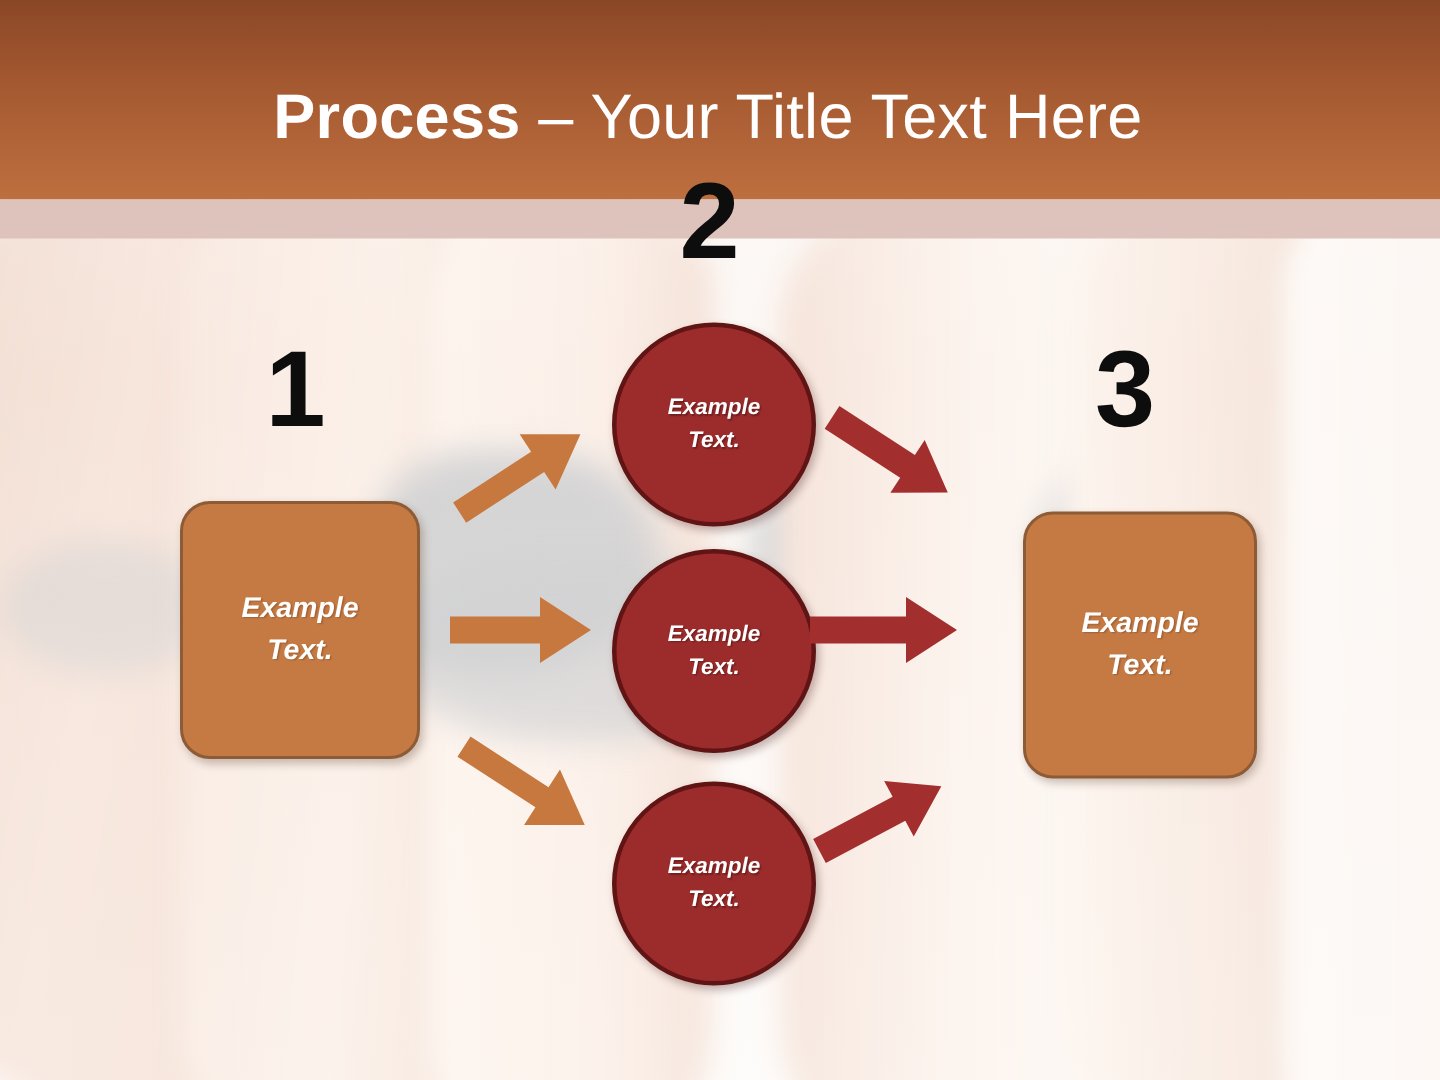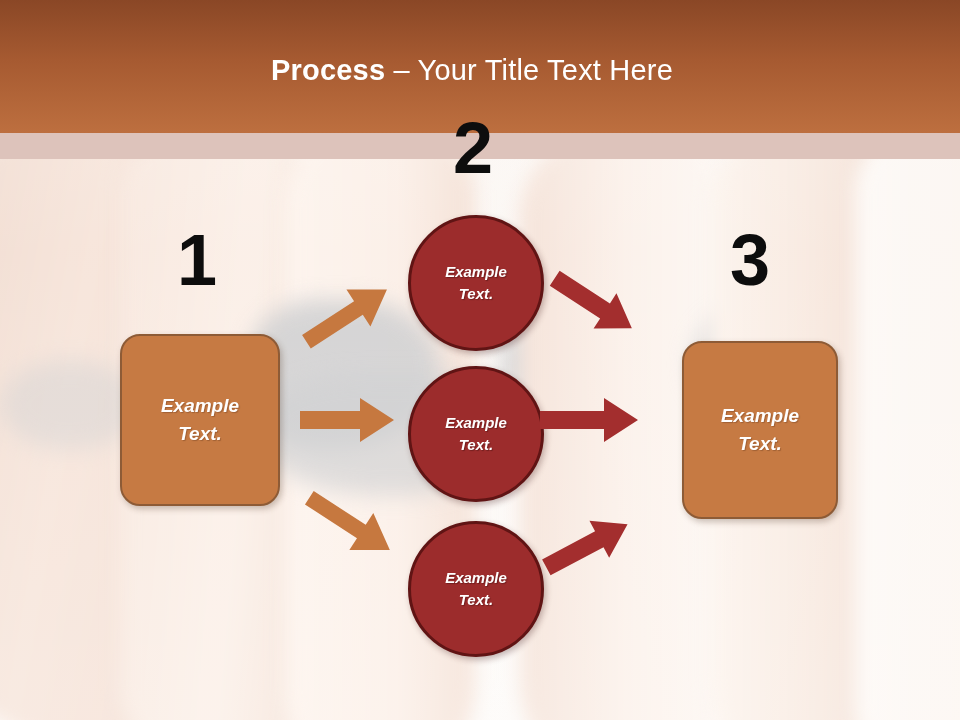--- a/index.html
+++ b/index.html
@@ -113,21 +113,21 @@
     left: 0; top: 0;
     width: 960px; height: 133px;
     background: linear-gradient(to bottom, #8a4726 0%, #a65a31 45%, #bd6f3f 100%);
   }
   .title {
     position: absolute;
     left: 0; top: 54px;
     width: 944px;
     text-align: center;
     color: #ffffff;
-    font-size: 29px;
+    font-size: 42px;
     letter-spacing: .2px;
     white-space: nowrap;
   }
   .title .strong { font-weight: bold; }
   .title .rest   { font-weight: normal; }
 
   .pink-band {
     position: absolute;
     left: 0; top: 133px;
     width: 960px; height: 26px;

